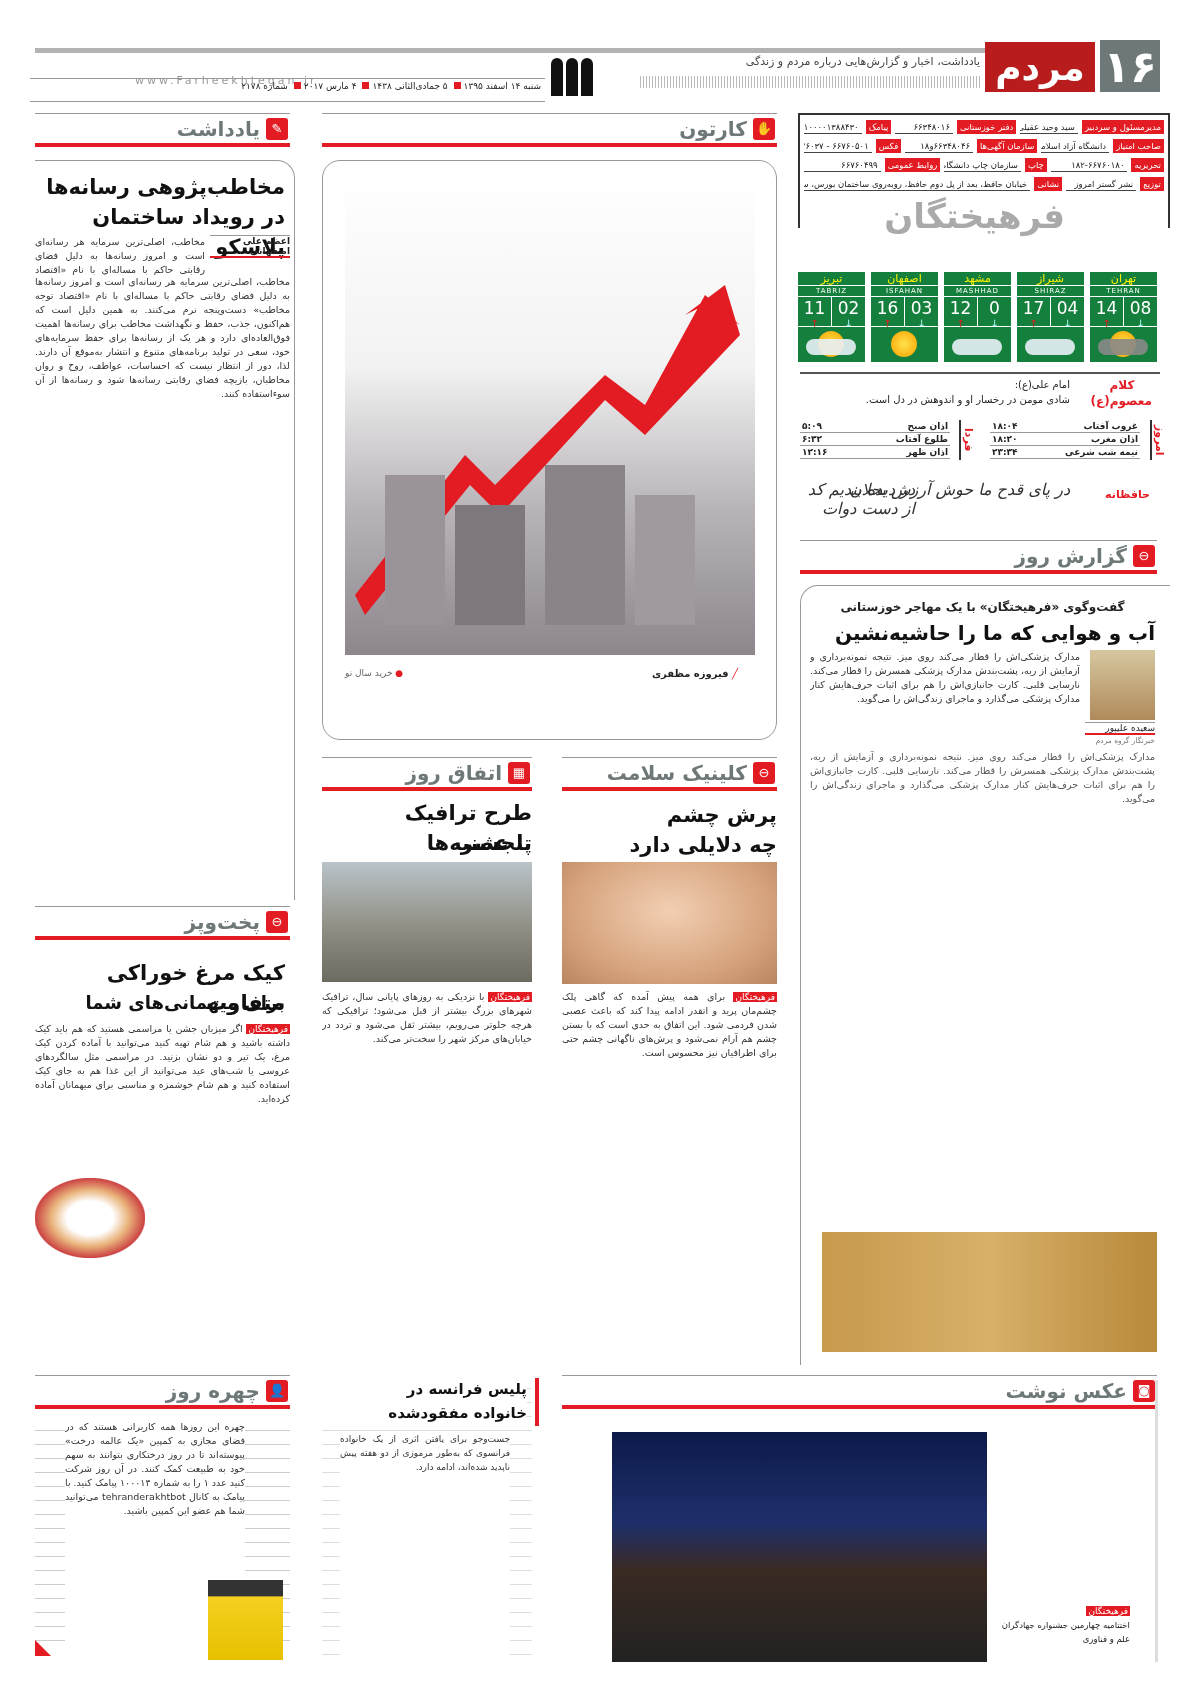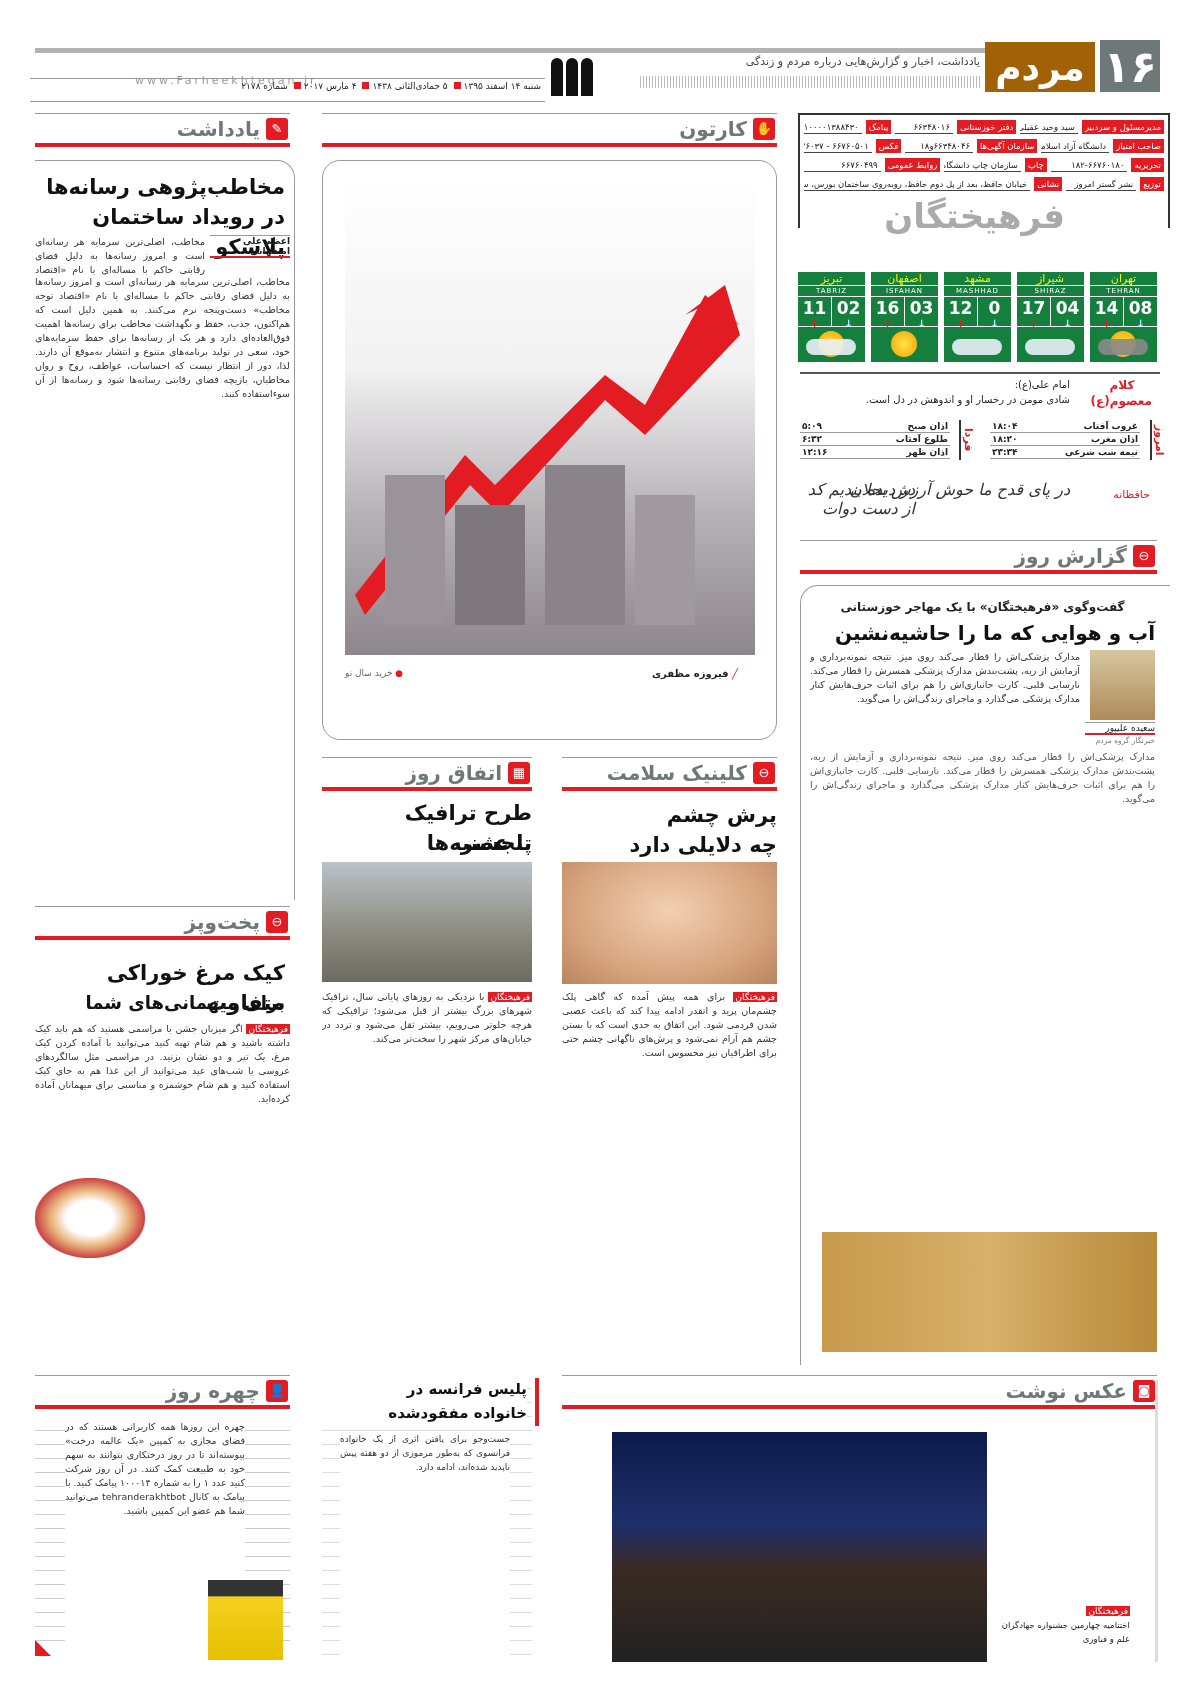--- a/index.html
+++ b/index.html
@@ -1,20 +1,20 @@
 <!DOCTYPE html>
 <html><head>
 <meta charset="utf-8">
 <style>
 *{box-sizing:border-box;margin:0;padding:0}
 body{width:1191px;height:1700px;background:#fff;font-family:"DejaVu Sans",sans-serif;color:#222;position:relative;overflow:hidden;direction:rtl}
 .abs{position:absolute}
 .topbar{left:35px;top:48px;width:1055px;height:5px;background:#b3b3b3}
 .pagenum{left:1100px;top:40px;width:60px;height:52px;background:#6f7878;color:#fff;font-weight:bold;font-size:44px;display:flex;align-items:center;justify-content:center;direction:ltr}
-.brand{left:985px;top:42px;width:110px;height:50px;background:#a16207;color:#fff;font-weight:bold;font-size:36px;display:flex;align-items:center;justify-content:center}
+.brand{left:985px;top:42px;width:110px;height:50px;background:#b91c1c;color:#fff;font-weight:bold;font-size:36px;display:flex;align-items:center;justify-content:center}
 .subtitle{left:700px;top:55px;width:280px;font-size:11px;color:#444;text-align:right}
 .ticks{left:640px;top:76px;width:340px;height:12px;background:repeating-linear-gradient(90deg,#bbb 0 1px,#fff 1px 3px)}
 .logo{left:548px;top:40px;width:48px;height:56px;display:flex;gap:3px;align-items:flex-end;justify-content:center}
 .logo span{display:block;width:12px;height:38px;background:#111;border-radius:6px 6px 0 0}
 .url{left:135px;top:74px;width:200px;font-size:11px;color:#999;letter-spacing:3px;direction:ltr;text-align:left}
 .dateline{left:30px;top:78px;width:515px;height:24px;border-top:1px solid #999;border-bottom:1px solid #999;font-size:9px;text-align:right;padding-right:4px;line-height:14px}
 .dateline i{display:inline-block;width:7px;height:7px;background:#e31b23;margin:0 3px}
 .sec-head{height:34px;border-top:1px solid #999;border-bottom:4px solid #e31b23;display:flex;align-items:center;justify-content:flex-start;padding-right:2px;gap:6px}
 .sec-head .ico{width:22px;height:22px;background:#e31b23;border-radius:3px;color:#fff;font-size:13px;display:flex;align-items:center;justify-content:center}
 .sec-head .ttl{font-size:20px;font-weight:bold;color:#6f7878}
@@ -25,36 +25,36 @@
 .mast{left:798px;top:113px;width:372px;height:115px;border:2px solid #333;border-bottom:none}
 .mrow{display:flex;gap:4px;height:14px;margin:5px 4px;font-size:8.5px;align-items:center}
 .mlab{background:#e31b23;color:#fff;padding:0 3px;white-space:nowrap;height:14px;line-height:14px}
 .mval{border-bottom:1px solid #444;flex:1;white-space:nowrap;overflow:hidden;height:14px;line-height:14px;padding:0 3px}
 .fbrand{left:915px;top:196px;width:150px;font-size:34px;color:#aaa;font-weight:bold;text-align:center}
 .wrow{left:797px;top:272px;width:360px;height:90px;display:flex;gap:6px;direction:rtl}
 .wcard{width:67px;height:90px;background:#15803d;color:#fff;text-align:center}
 .wcard .fa{font-size:11px;height:14px;line-height:14px;color:#fff200;border-bottom:1px solid #fff}
 .wcard .en{font-size:7px;height:11px;line-height:11px;border-bottom:1px solid #fff;letter-spacing:1px}
 .wcard .tt{display:flex;direction:ltr;height:30px;border-bottom:1px solid #fff}
-.wcard .tt div{flex:1;font-size:17px;font-weight:bold;line-height:22px;position:relative}
+.wcard .tt div{flex:1;font-size:17px;font-weight:normal;line-height:22px;position:relative}
 .wcard .tt div:first-child{border-right:1px solid #fff}
 .wcard .tt div:first-child::after{content:"↑";position:absolute;bottom:-9px;left:0;right:0;font-size:10px;color:#e31b23}
 .wcard .tt div:last-child::after{content:"↓";position:absolute;bottom:-9px;left:0;right:0;font-size:10px;color:#bff}
 .wcard .sky{height:34px;position:relative}
 .sun{position:absolute;width:26px;height:26px;border-radius:50%;background:radial-gradient(#ffe24a,#f5a000);left:20px;top:4px}
 .cloud{position:absolute;width:50px;height:16px;background:#e8f0f6;border-radius:10px;left:8px;top:12px;opacity:.9}
 .kalam{left:800px;top:375px;width:370px;height:40px}
 .kalam .lbl{position:absolute;right:18px;top:2px;color:#e31b23;font-weight:bold;font-size:12px;width:60px;text-align:center;line-height:16px}
 .kalam .txt{position:absolute;right:100px;top:2px;font-size:10px;line-height:15px;text-align:right;width:260px}
 .times{left:800px;top:416px;width:370px;height:48px;font-size:9px}
 .ttable{position:absolute;top:4px;width:150px}
 .ttable div{display:flex;justify-content:space-between;border-bottom:1px solid #999;height:13px;line-height:13px;padding:0 2px;font-weight:bold}
 .tlbl{position:absolute;top:4px;width:16px;color:#e31b23;font-weight:bold;font-size:11px;writing-mode:vertical-rl;text-align:center;height:40px;border-left:2px solid #333}
 .hafez{left:800px;top:470px;width:370px;height:55px}
-.hafez .lbl{position:absolute;right:20px;top:18px;color:#e31b23;font-weight:normal;font-size:11px}
+.hafez .lbl{position:absolute;right:20px;top:18px;color:#e31b23;font-weight:bold;font-size:11px}
 .hafez .verse{position:absolute;top:10px;font-family:"DejaVu Serif",serif;font-style:italic;font-size:16px;color:#333}
 .photo{background:#888;position:absolute}
 .cap{font-size:8.5px}
 </style>
 </head>
 <body>
 
 <div class="abs topbar"></div>
 <div class="abs pagenum">۱۶</div>
 <div class="abs brand">مردم</div>

